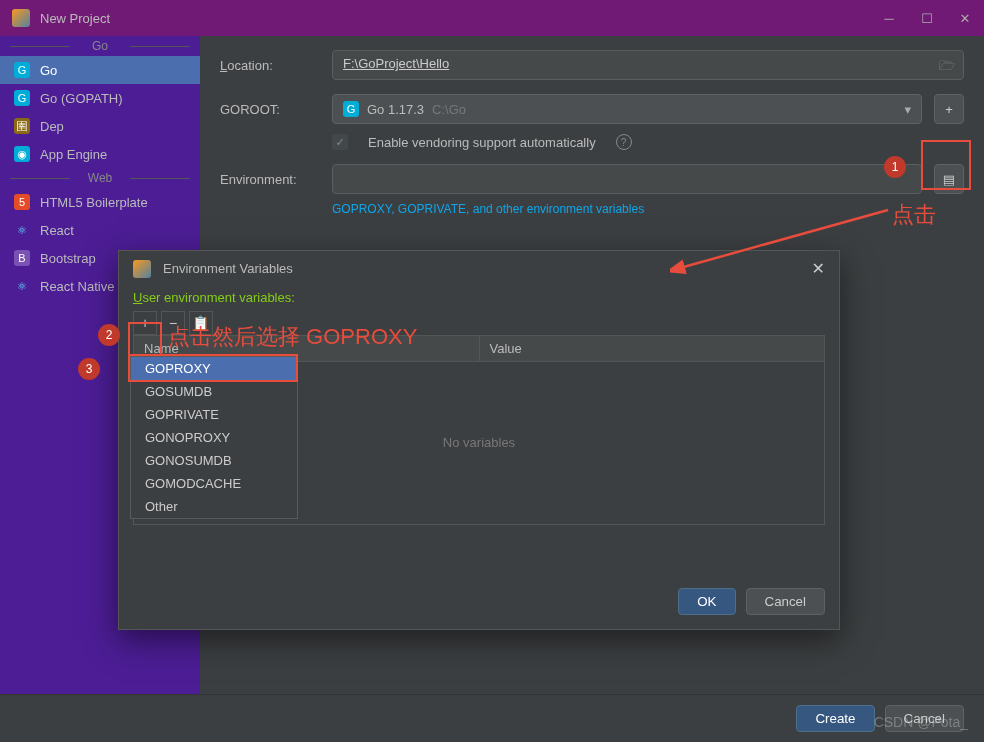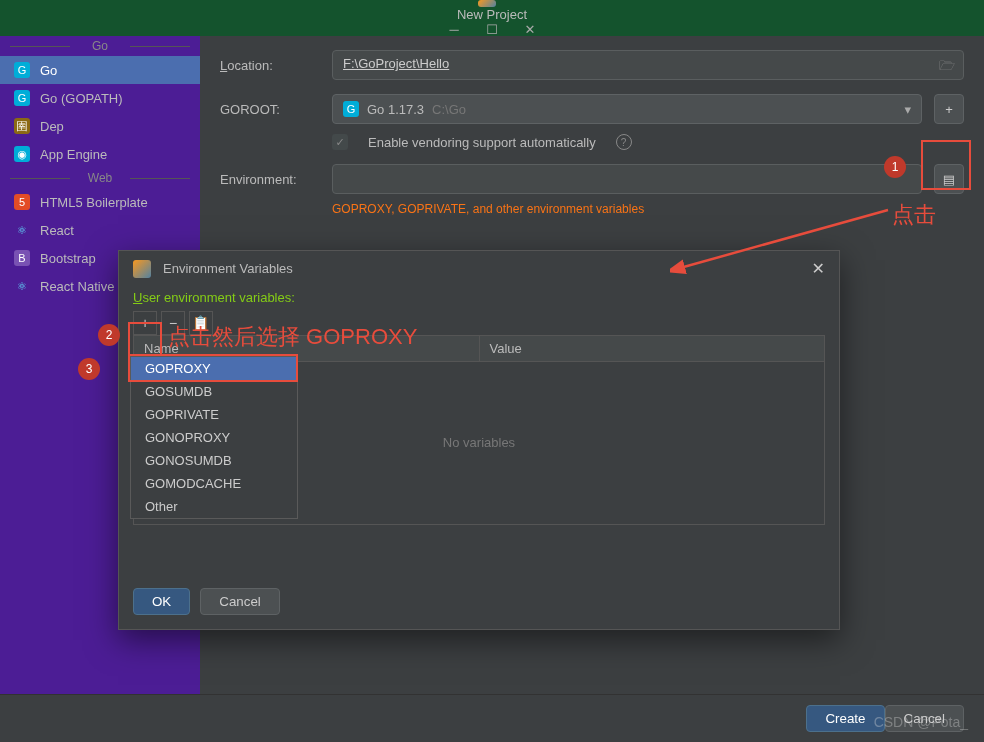--- a/index.html
+++ b/index.html
@@ -1,18 +1,18 @@
 <!DOCTYPE html>
 <html><head>
   <meta charset="utf-8">
   <style>
     * { margin: 0; padding: 0; box-sizing: border-box; font-family: "Segoe UI", Arial, sans-serif; }
     body { width: 984px; height: 742px; background: #3c3f41; color: #bbbbbb; position: relative; overflow: hidden; font-size: 13px; }
     
-    .titlebar { height: 36px; display: flex; align-items: center; padding: 0 12px; background: #14532d; flex-direction: column; }
+    .titlebar { height: 36px; display: flex; align-items: center; padding: 0 12px; background: #701a75; }
     .titlebar-icon { width: 18px; height: 18px; background: linear-gradient(135deg,#f89820,#5382a1); border-radius: 3px; margin-right: 10px; }
     .titlebar-title { flex: 1; color: #bbb; font-size: 13px; }
     .titlebar-buttons { display: flex; gap: 24px; }
     .titlebar-btn { width: 14px; height: 14px; display: flex; align-items: center; justify-content: center; color: #aaa; cursor: pointer; }
     
     .main { display: flex; height: calc(100% - 36px - 48px); }
     .sidebar { width: 200px; background: #4c1d95; }
     .sidebar-section { color: #888; font-size: 12px; padding: 3px 0; position: relative; text-align: center; }
     .sidebar-section::before, .sidebar-section::after { content:""; position:absolute; top:50%; height:1px; background:#555; width:60px; }
     .sidebar-section::before { left: 10px; } .sidebar-section::after { right: 10px; }
@@ -29,42 +29,42 @@
     .form-row { display: flex; align-items: center; margin-bottom: 14px; gap: 12px; }
     .form-label { width: 100px; color: #bbb; }
     .form-label u { text-decoration: underline; }
     .text-input { flex: 1; background: #45494a; border: 1px solid #5a5e5f; border-radius: 4px; padding: 5px 10px; color: #ccc; height: 30px; text-decoration: underline; }
     .dropdown { flex: 1; background: #4c5052; border: 1px solid #5e6264; border-radius: 4px; padding: 4px 10px; height: 30px; display: flex; align-items: center; gap: 8px; position: relative; }
     .dropdown::after { content:"▾"; position:absolute; right:10px; color:#aaa; }
     .icon-btn { width: 30px; height: 30px; background: #4c5052; border: 1px solid #5e6264; border-radius: 4px; display:flex; align-items:center; justify-content:center; cursor:pointer; color:#ccc; }
     .folder-icon-btn { position: absolute; right: 8px; color:#888; }
     .checkbox { width:16px; height:16px; border-radius:3px; background:#43494a; display:inline-flex; align-items:center; justify-content:center; color:#888; font-size:11px; margin-right:8px; }
     .help-icon { width:16px; height:16px; border:1px solid #888; border-radius:50%; display:inline-flex; align-items:center; justify-content:center; font-size:10px; margin-left:8px; color:#888; }
-    .hint { color: #f97316; font-size: 12px; margin-left: 112px; margin-top: -6px; }
+    .hint { color: #0ea5e9; font-size: 12px; margin-left: 112px; margin-top: -6px; }
     .grey-text { color:#777; }
     
-    .footer { position:absolute; bottom:0; left:0; right:0; height:48px; display:flex; align-items:center; justify-content:flex-end; padding:0 20px; gap:0; border-top:1px solid #323232; }
+    .footer { position:absolute; bottom:0; left:0; right:0; height:48px; display:flex; align-items:center; justify-content:flex-end; padding:0 20px; gap:10px; border-top:1px solid #323232; }
     .btn { padding: 5px 18px; border-radius: 4px; border:1px solid #5e6264; background:#4c5052; color:#ccc; cursor:pointer; }
     .btn.primary { background:#365880; border-color:#4c708c; color:#fff; }
     
     
     .dialog { position: absolute; left: 118px; top: 250px; width: 722px; height: 380px; background: #3c3f41; border: 1px solid #555; box-shadow: 0 10px 30px rgba(0,0,0,0.5); display:flex; flex-direction:column; }
     .dialog-header { display:flex; align-items:center; padding: 8px 14px; gap:2px; }
     .dialog-header .grow { flex:1; }
     .dialog-close { cursor:pointer; color:#ccc; font-size: 16px; }
     .dialog-body { padding: 0 14px; flex:1; }
     .section-label { color:#84cc16; margin: 4px 0 6px 0; }
     .toolbar { display:flex; gap:4px; margin-bottom:0; }
     .tool-btn { width:24px; height:24px; border:1px solid #555; background:#3c3f41; color:#ccc; display:flex; align-items:center; justify-content:center; cursor:pointer; font-size:14px; }
     .table { border:1px solid #555; height: 190px; position:relative; }
     .table-head { display:flex; background:#45494a; border-bottom:1px solid #555; }
     .th { flex:1; padding:5px 10px; color:#bbb; border-right:1px solid #555; }
     .th:last-child { border-right:none; }
     .table-body { height: calc(100% - 28px); display:flex; align-items:center; justify-content:center; color:#777; position:relative; }
-    .dialog-footer { display:flex; padding: 14px; gap:10px; }
+    .dialog-footer { display:flex; justify-content:flex-end; padding: 14px; gap:10px; }
     
     
     .popup { position:absolute; left: 130px; top:356px; width:168px; background:#3c3f41; border:1px solid #5a5a5a; z-index: 20; }
     .popup-item { padding: 4px 14px; color:#ccc; cursor:pointer; }
     .popup-item.selected { background:#4b6eaf; color:#fff; }
     
     
     .anno-box { position:absolute; border:2px solid #e74c3c; pointer-events:none; z-index:30; }
     .badge { position:absolute; width:22px; height:22px; border-radius:50%; background:#c0392b; color:#fff; display:flex; align-items:center; justify-content:center; font-size:12px; z-index:31; }
     .anno-text { position:absolute; color:#e74c3c; font-size:22px; z-index:31; font-weight:500; }

